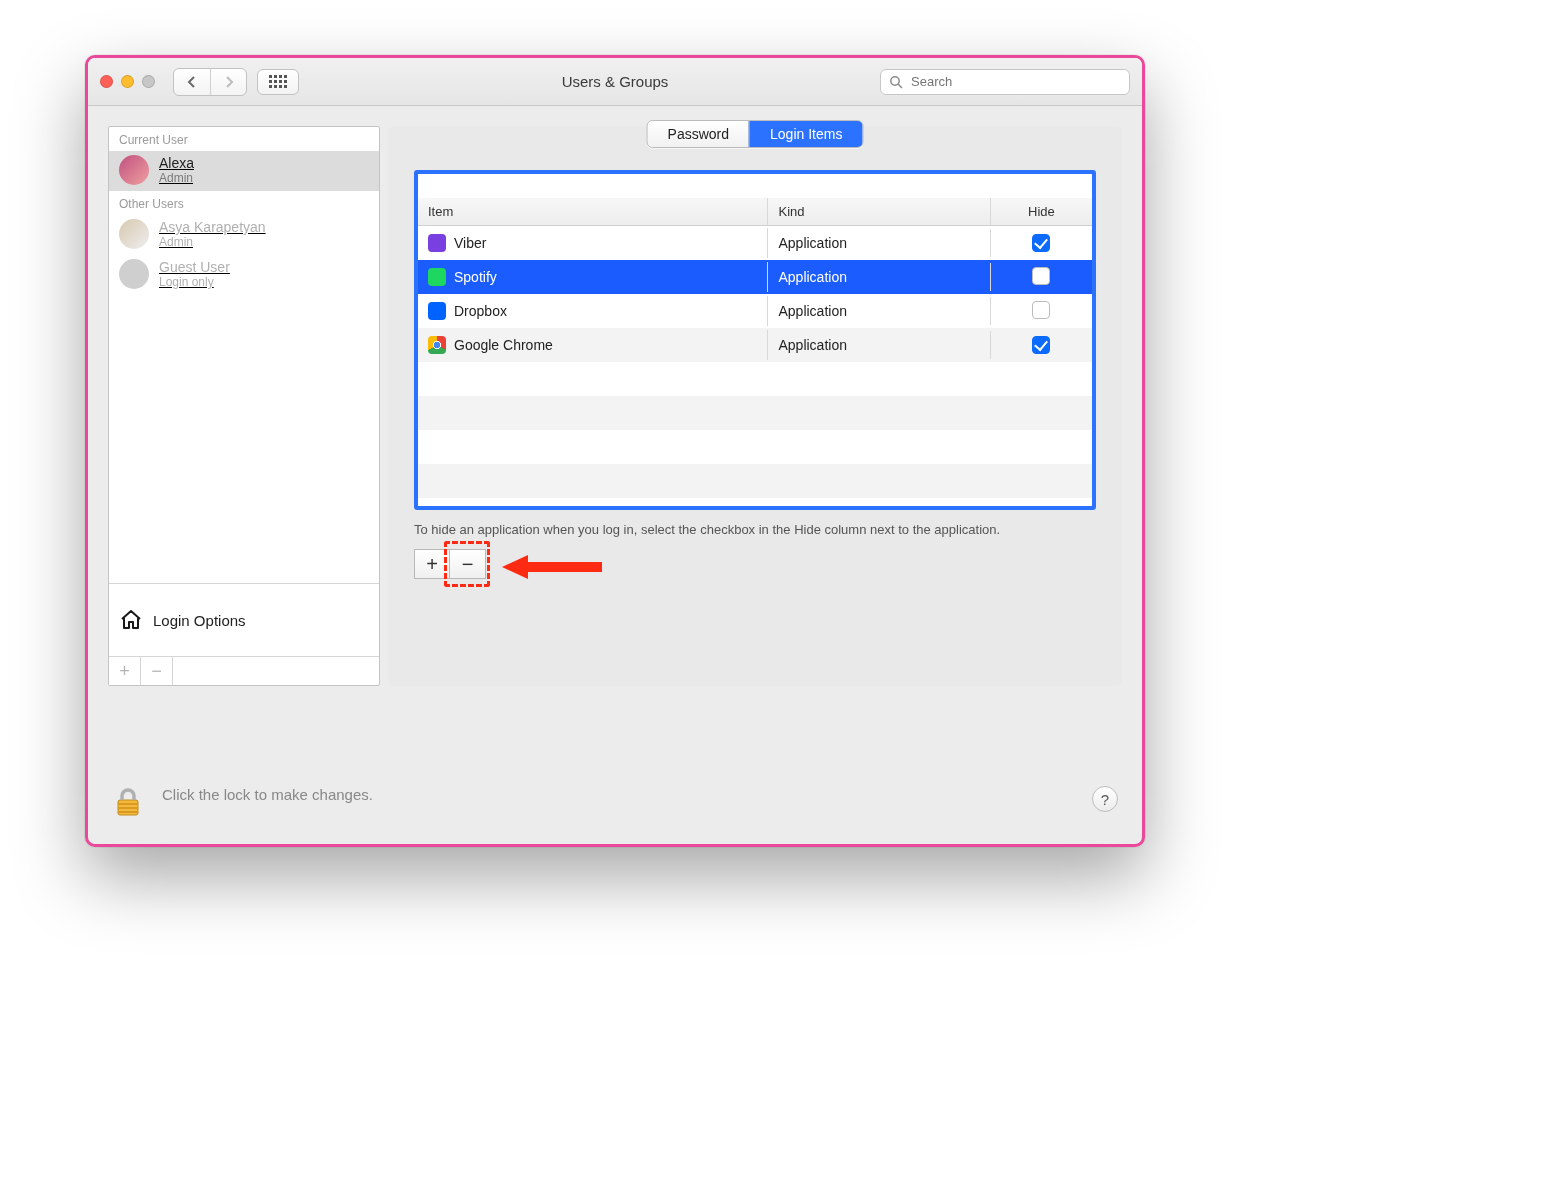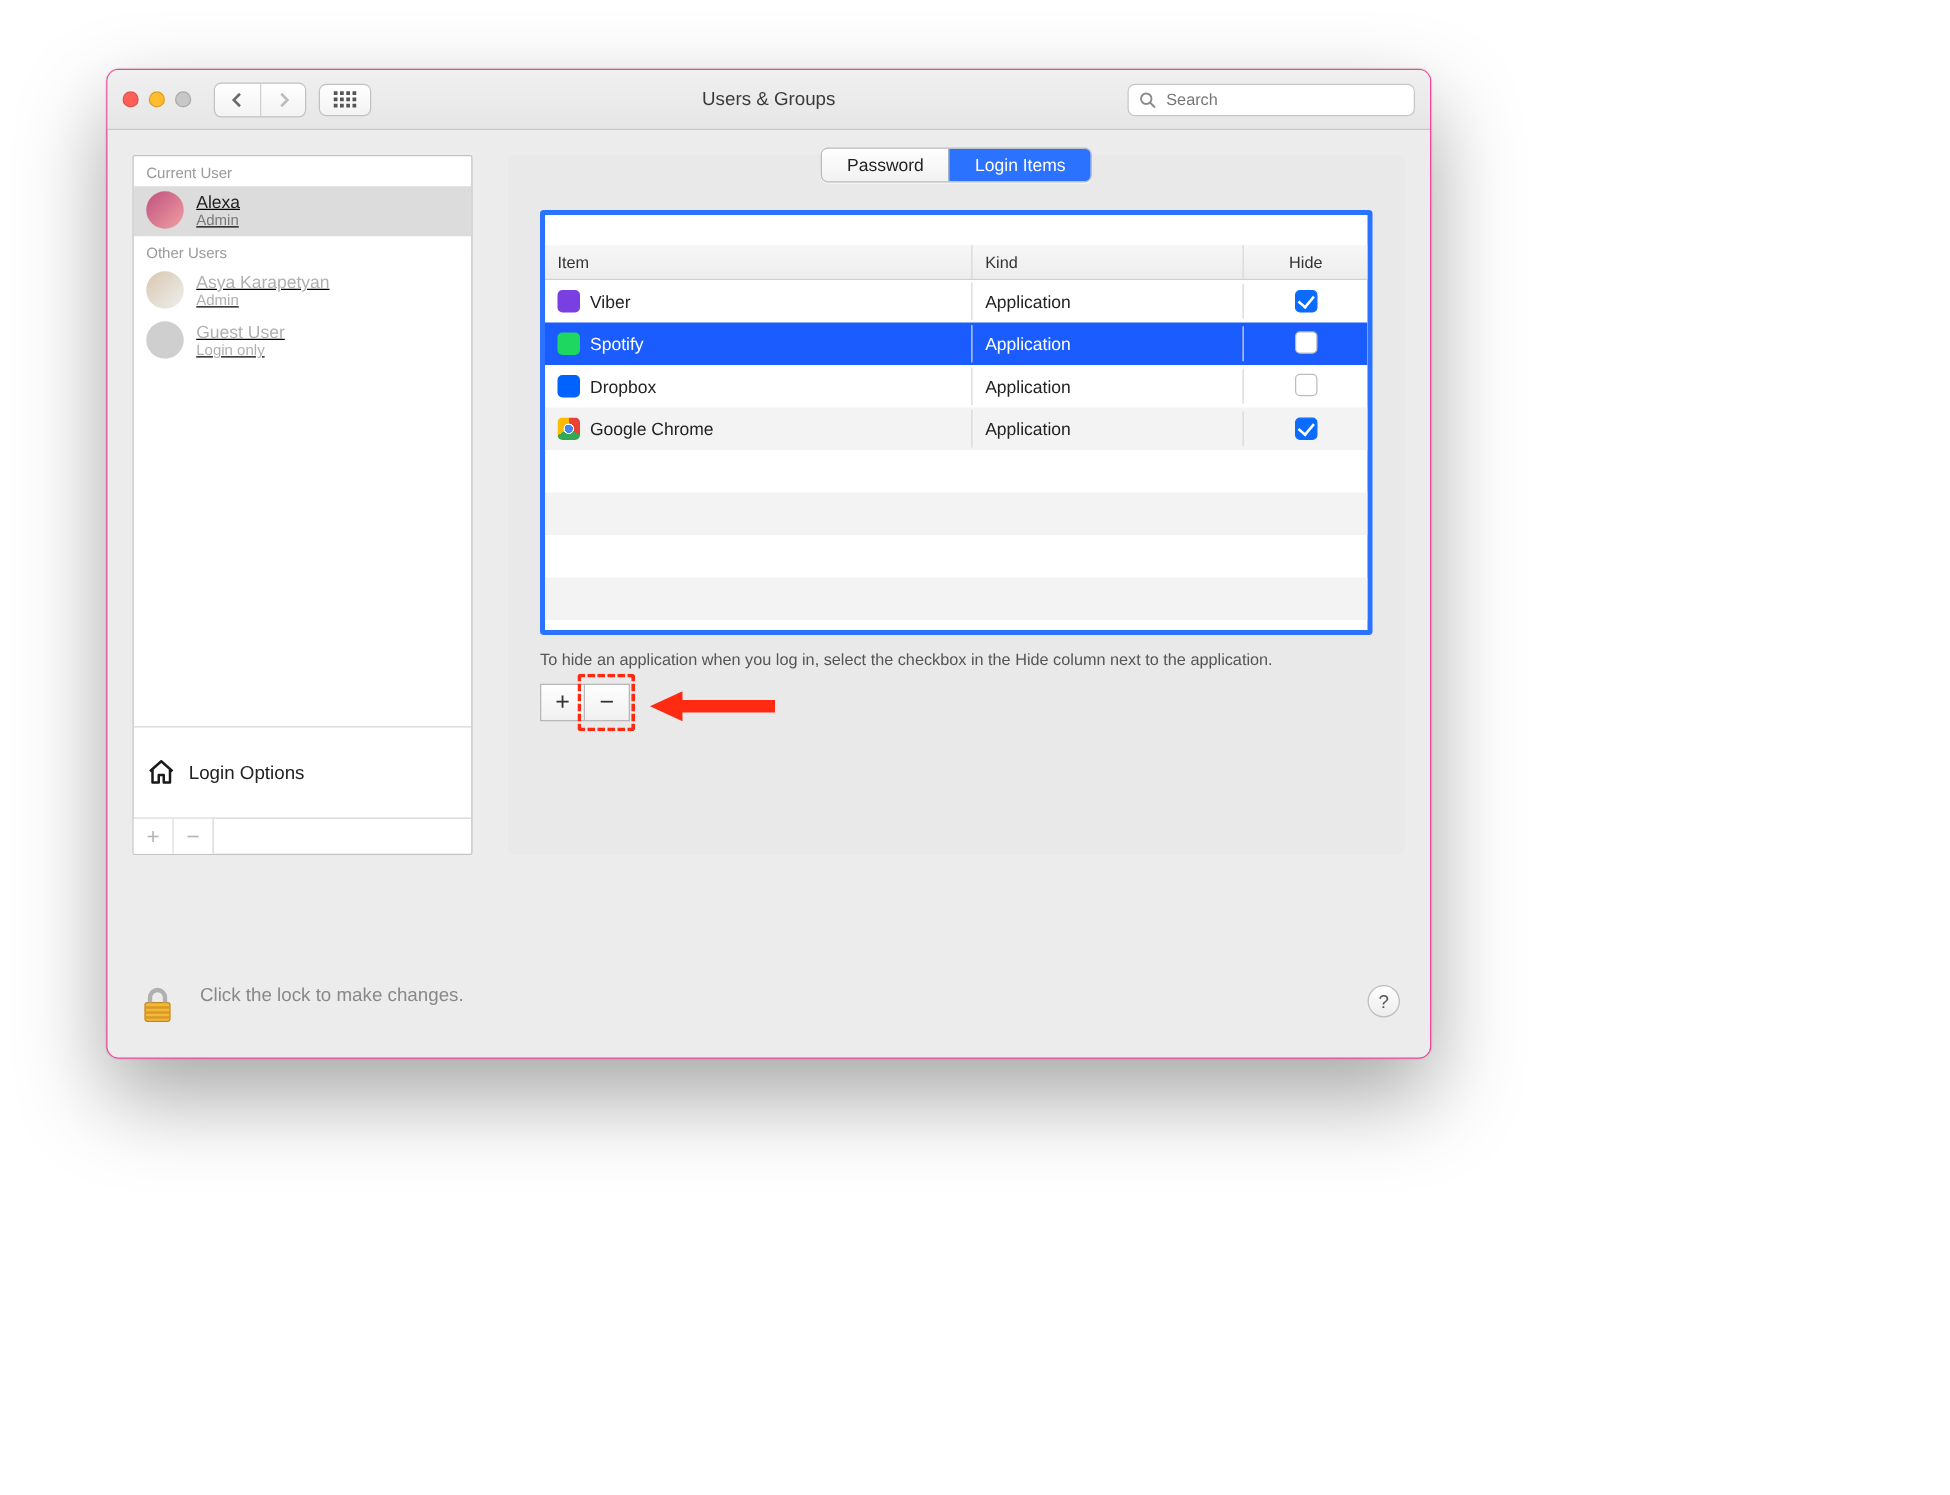--- a/index.html
+++ b/index.html
@@ -4,21 +4,21 @@
 <style>
   * { box-sizing: border-box; }
   html, body { margin: 0; padding: 0; font-family: -apple-system, "Helvetica Neue", Arial, sans-serif; font-size: 13px; }
   body { background: #fff; width: 1560px; height: 1196px; position: relative; }
 
   .window {
     position: absolute;
     left: 85px; top: 55px;
     width: 1060px; height: 792px;
     background: #ececec;
-    border: 1px solid #ec4899;
+    border: 3px solid #ec4899;
     border-radius: 10px;
     box-shadow: 0 30px 70px rgba(0,0,0,0.35), 0 0 0 1px rgba(0,0,0,0.05);
     overflow: hidden;
     display: flex; flex-direction: column;
   }
 
   
   .titlebar {
     height: 48px;
     background: linear-gradient(#f0f0f0, #e6e6e6);
@@ -32,26 +32,26 @@
   .dot.red { background: #ff5f57; }
   .dot.yellow { background: #febc2e; }
   .dot.green { background: #c7c7c7; }
   .nav-pair { display: flex; border: 1px solid #c2c2c2; border-radius: 6px; overflow: hidden; background: linear-gradient(#fff,#f3f3f3); }
   .nav-btn { width: 36px; height: 26px; display: flex; align-items: center; justify-content: center; color: #4a4a4a; }
   .nav-btn + .nav-btn { border-left: 1px solid #d0d0d0; }
   .grid-btn { margin-left: 10px; width: 42px; height: 26px; border: 1px solid #c2c2c2; border-radius: 6px; background: linear-gradient(#fff,#f3f3f3); display:flex; align-items:center; justify-content:center; }
   .grid-dots { display:grid; grid-template-columns: repeat(4,3px); grid-template-rows: repeat(3,3px); gap:2px; }
   .grid-dots span { background:#555; width:3px; height:3px; }
   .title { position:absolute; left:0; right:0; text-align:center; font-size:15px; color:#3a3a3a; pointer-events:none; }
-  .search-wrap { margin-left:auto; width: 230px; height: 26px; background:#fff; border:1px solid #c7c7c7; border-radius:6px; display:flex; align-items:center; padding:0 8px; gap:6px; }
+  .search-wrap { margin-left:auto; width: 250px; height: 26px; background:#fff; border:1px solid #c7c7c7; border-radius:6px; display:flex; align-items:center; padding:0 8px; gap:6px; }
   .search-wrap input { border:0; outline:0; flex:1; font-size:13px; background:transparent; }
   .search-wrap .mag { color:#8a8a8a; }
 
   
-  .body { flex:1; display:flex; padding: 20px; gap: 28px; position:relative;justify-content:space-between; }
+  .body { flex:1; display:flex; padding: 20px; gap: 8px; position:relative;justify-content:space-between; }
 
   
   .sidebar { width: 272px; height: 560px; background:#fff; border:1px solid #c4c4c4; border-radius:2px; display:flex; flex-direction:column; }
   .sb-hdr { font-size:12px; color:#9a9a9a; padding: 6px 10px 4px; }
   .user-row { display:flex; align-items:center; gap:10px; padding: 4px 10px 6px; text-decoration: underline; }
   .user-row.selected { background:#dcdcdc; }
   .avatar { width:30px; height:30px; border-radius:50%; background:#ccc; flex:none; }
   .user-meta .name { font-size:14px; color:#222; }
   .user-meta .role { font-size:12px; color:#7a7a7a; }
   .user-row.dim .name, .user-row.dim .role { color:#b0b0b0; }

